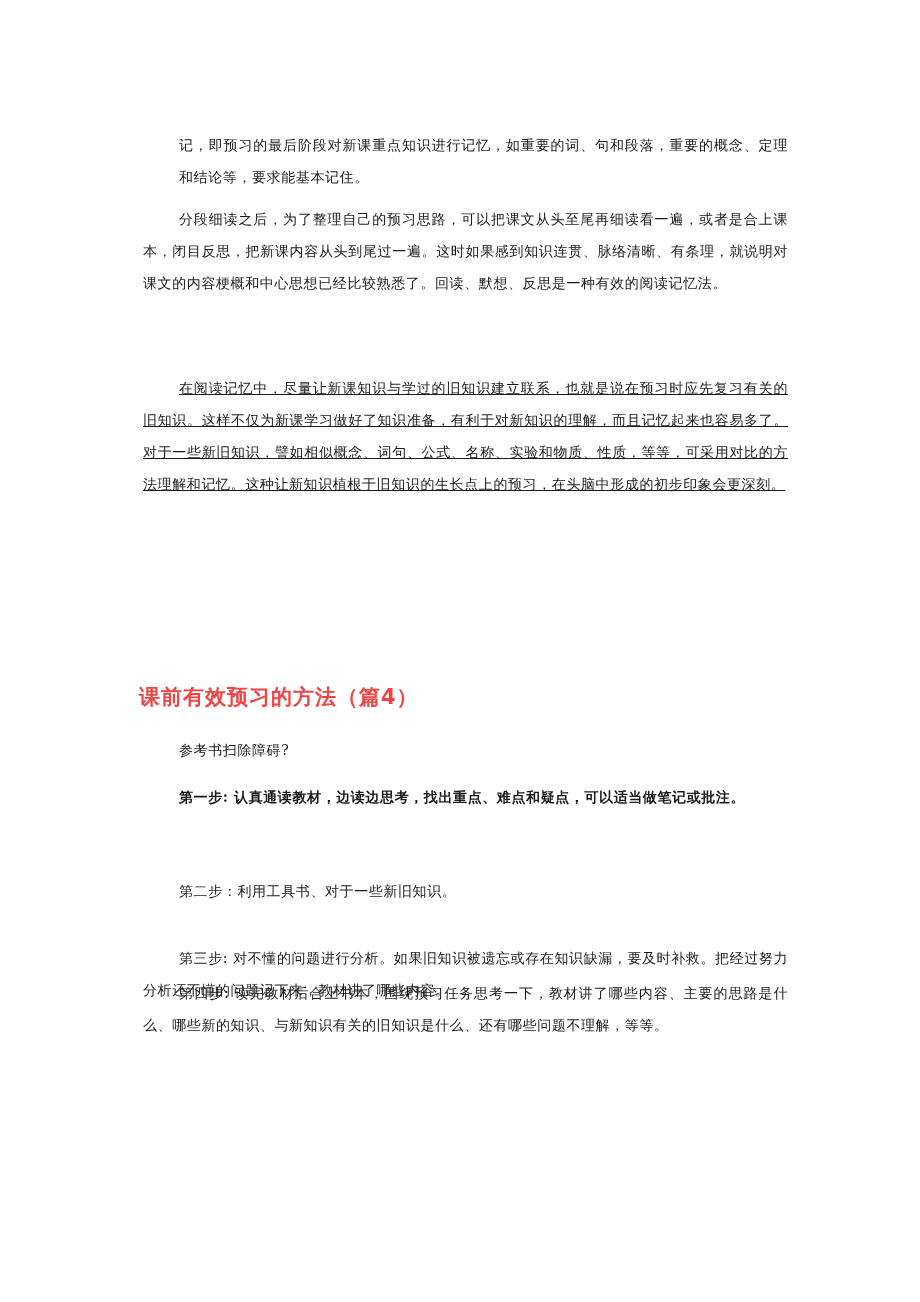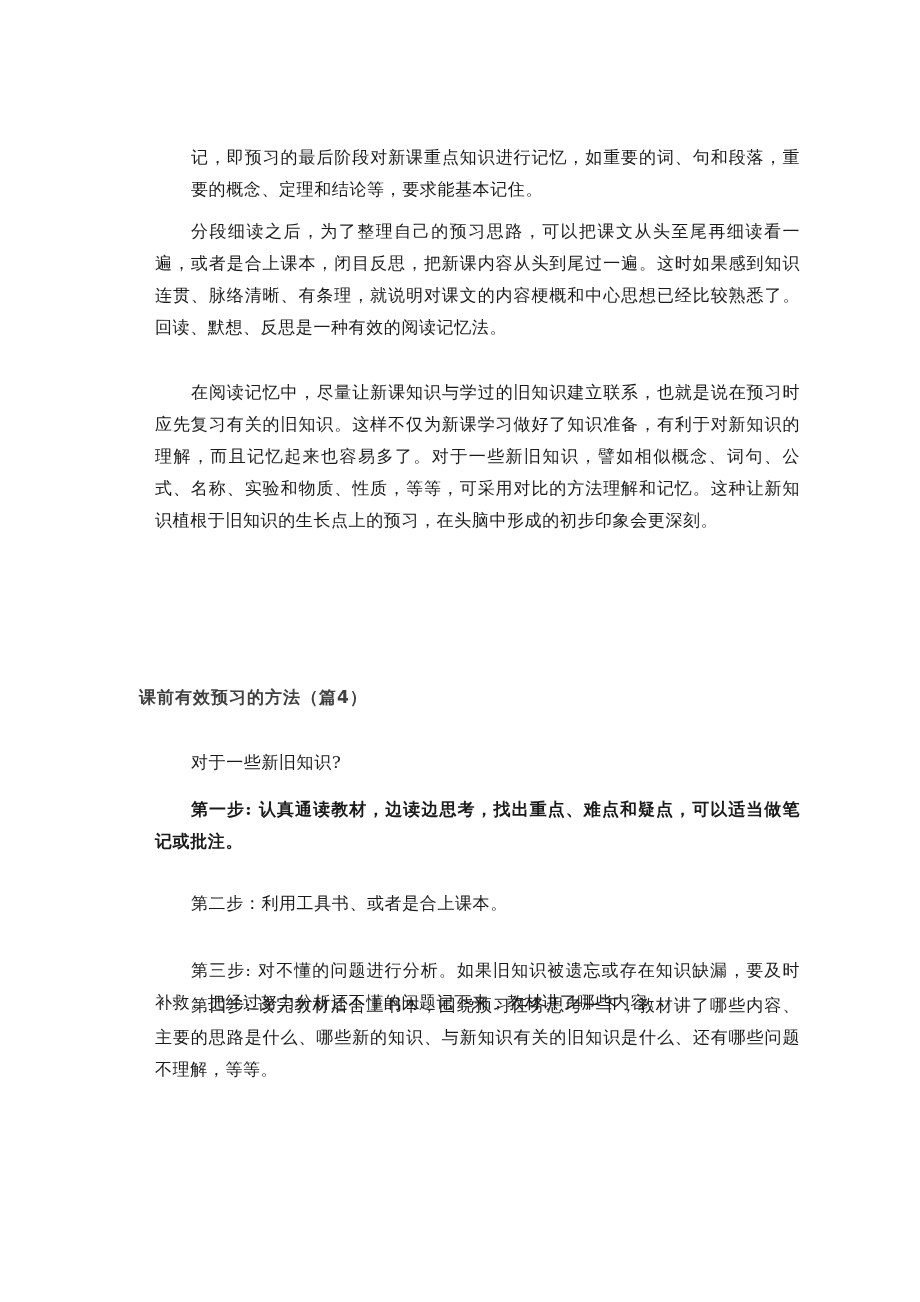--- a/index.html
+++ b/index.html
@@ -18,47 +18,47 @@
     .page {
       position: absolute;
       left: 139px;
       top: 0;
       width: 645px;
     }
     .para {
       position: absolute;
       left: 0;
       width: 645px;
-      font-size: 17px;
+      font-size: 14px;
       line-height: 32px;
       text-indent: 36px;
       text-align: justify;
-      margin: 16px;
+      margin: 4px;
       letter-spacing: 0.6px;
     }
     .heading {
       position: absolute;
       left: 0;
-      font-size: 17px;
+      font-size: 21px;
       font-weight: bold;
-      color: #404040;
+      color: #ef4444;
       margin: 0;
       line-height: 24px;
       font-family: "DejaVu Sans", "Liberation Sans", sans-serif;
       letter-spacing: 1px;
     }
   </style>
 </head>
 <body>
 
 <div class="page">
   <p class="para" style="top:125px; text-indent:0; padding-left:36px; width:609px;">记，即预习的最后阶段对新课重点知识进行记忆，如重要的词、句和段落，重要的概念、定理和结论等，要求能基本记住。</p>
   <p class="para" style="top:199px;">分段细读之后，为了整理自己的预习思路，可以把课文从头至尾再细读看一遍，或者是合上课本，闭目反思，把新课内容从头到尾过一遍。这时如果感到知识连贯、脉络清晰、有条理，就说明对课文的内容梗概和中心思想已经比较熟悉了。回读、默想、反思是一种有效的阅读记忆法。</p>
-  <p class="para" style="top:360px;">在阅读记忆中，尽量让新课知识与学过的旧知识建立联系，也就是说在预习时应先复习有关的旧知识。这样不仅为新课学习做好了知识准备，有利于对新知识的理解，而且记忆起来也容易多了。对于一些新旧知识，譬如相似概念、词句、公式、名称、实验和物质、性质，等等，可采用对比的方法理解和记忆。这种让新知识植根于旧知识的生长点上的预习，在头脑中形成的初步印象会更深刻。</p>
+  <p class="para" style="top:368px;text-decoration:underline;">在阅读记忆中，尽量让新课知识与学过的旧知识建立联系，也就是说在预习时应先复习有关的旧知识。这样不仅为新课学习做好了知识准备，有利于对新知识的理解，而且记忆起来也容易多了。对于一些新旧知识，譬如相似概念、词句、公式、名称、实验和物质、性质，等等，可采用对比的方法理解和记忆。这种让新知识植根于旧知识的生长点上的预习，在头脑中形成的初步印象会更深刻。</p>
 
   <h2 class="heading" style="top:685px;">课前有效预习的方法（篇4）</h2>
 
-  <p class="para" style="top:730px;">对于一些新旧知识?</p>
+  <p class="para" style="top:730px;">参考书扫除障碍?</p>
   <p class="para" style="top:777px;font-weight:bold;">第一步: 认真通读教材，边读边思考，找出重点、难点和疑点，可以适当做笔记或批注。</p>
-  <p class="para" style="top:871px;">第二步：利用工具书、或者是合上课本。</p>
+  <p class="para" style="top:871px;">第二步：利用工具书、对于一些新旧知识。</p>
   <p class="para" style="top:938px;">第三步: 对不懂的问题进行分析。如果旧知识被遗忘或存在知识缺漏，要及时补救。把经过努力分析还不懂的问题记下来，教材讲了哪些内容。</p>
   <p class="para" style="top:973px;">第四步: 读完教材后合上书本，围绕预习任务思考一下，教材讲了哪些内容、主要的思路是什么、哪些新的知识、与新知识有关的旧知识是什么、还有哪些问题不理解，等等。</p>
 </div>
 
 </body></html>

